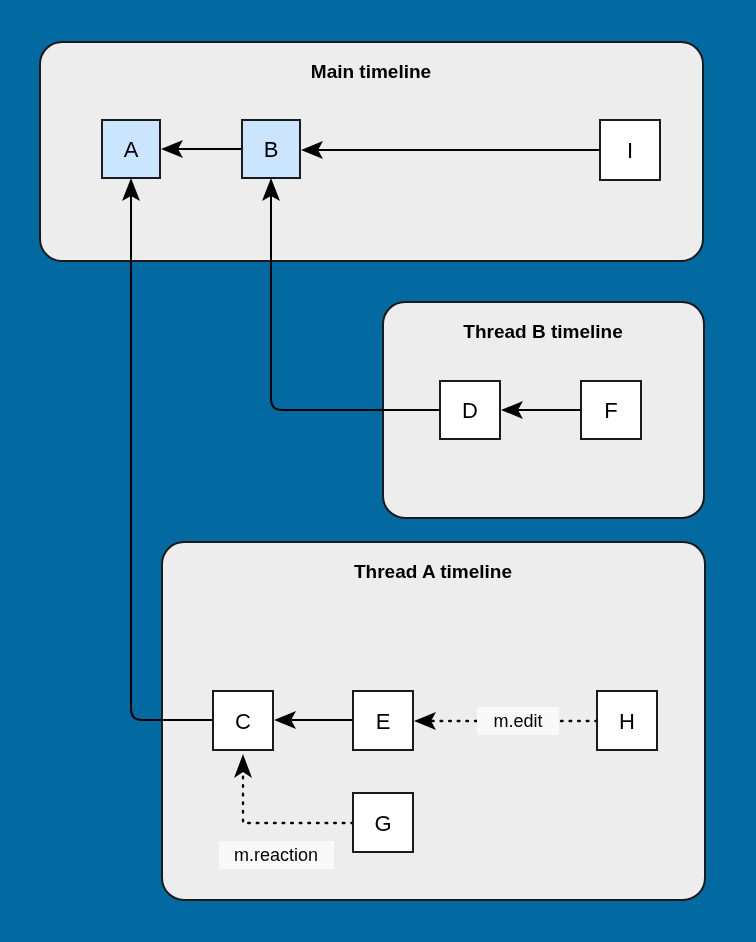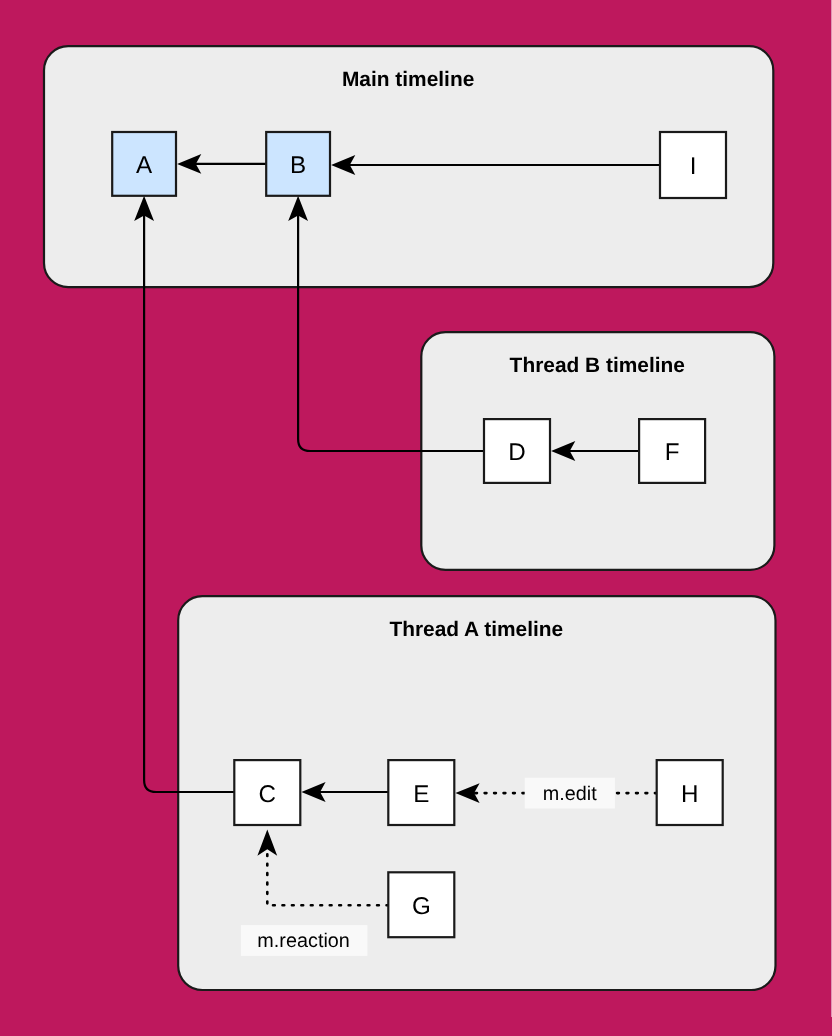--- a/index.html
+++ b/index.html
@@ -8,21 +8,21 @@
     padding: 0;
     background: #ffffff;
   }
   body {
     font-family: "Liberation Sans", sans-serif;
   }
   #canvas {
     position: relative;
     width: 756px;
     height: 942px;
-    background: #be185d;
+    background: #0369a1;
     overflow: hidden;
   }
   #diagram-svg {
     position: absolute;
     left: 0;
     top: 0;
     width: 756px;
     height: 942px;
   }
   .grp-title {

